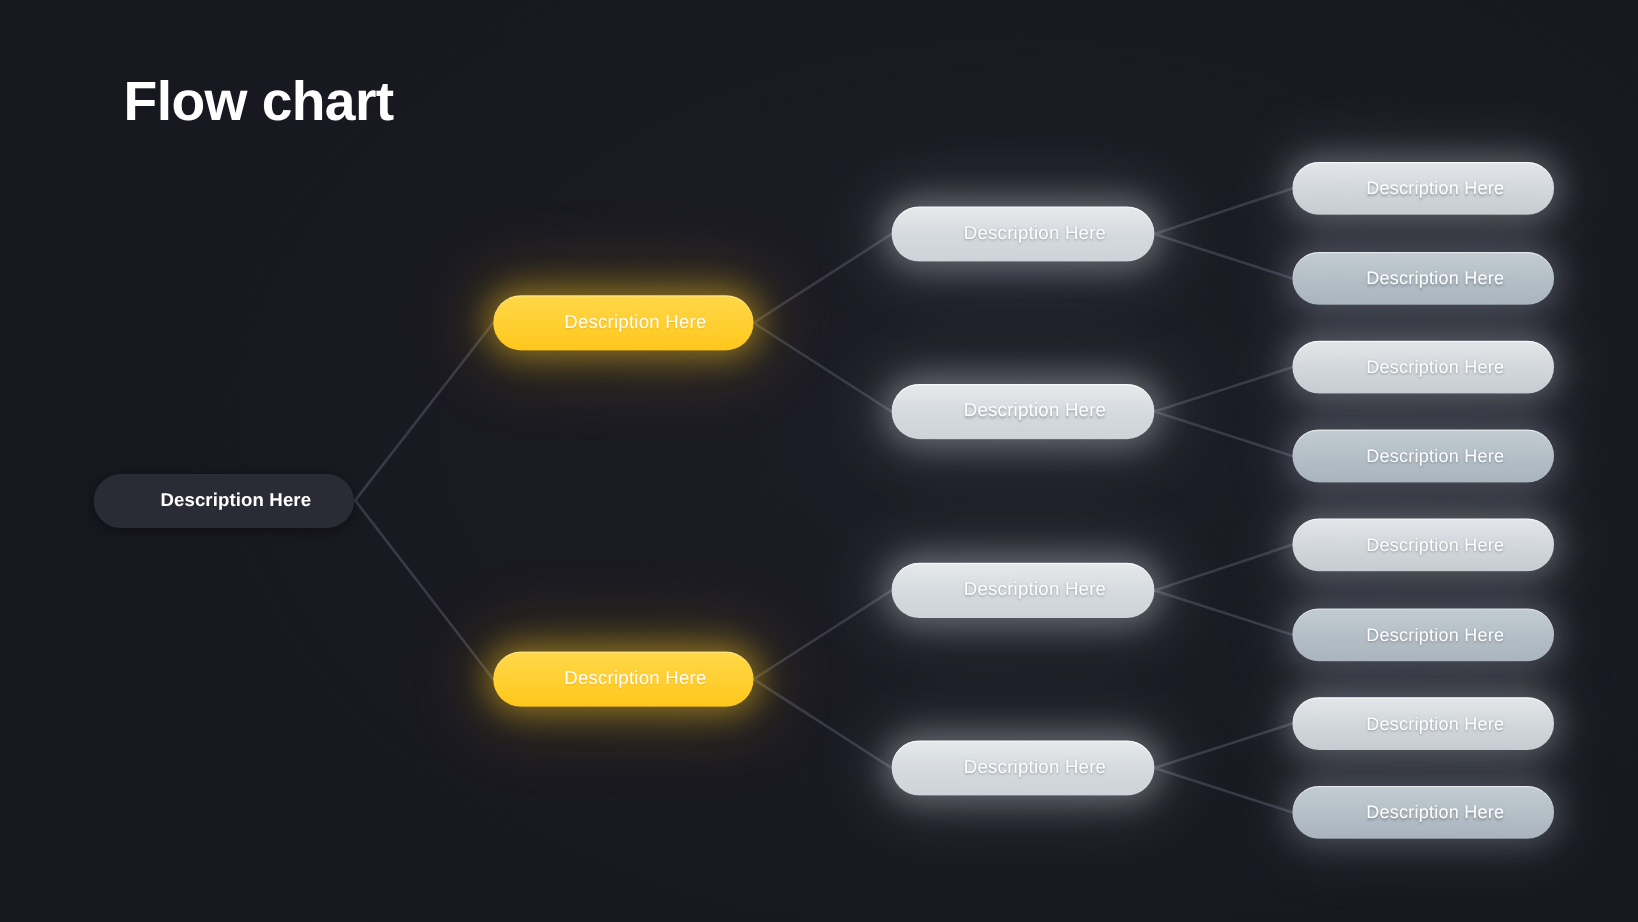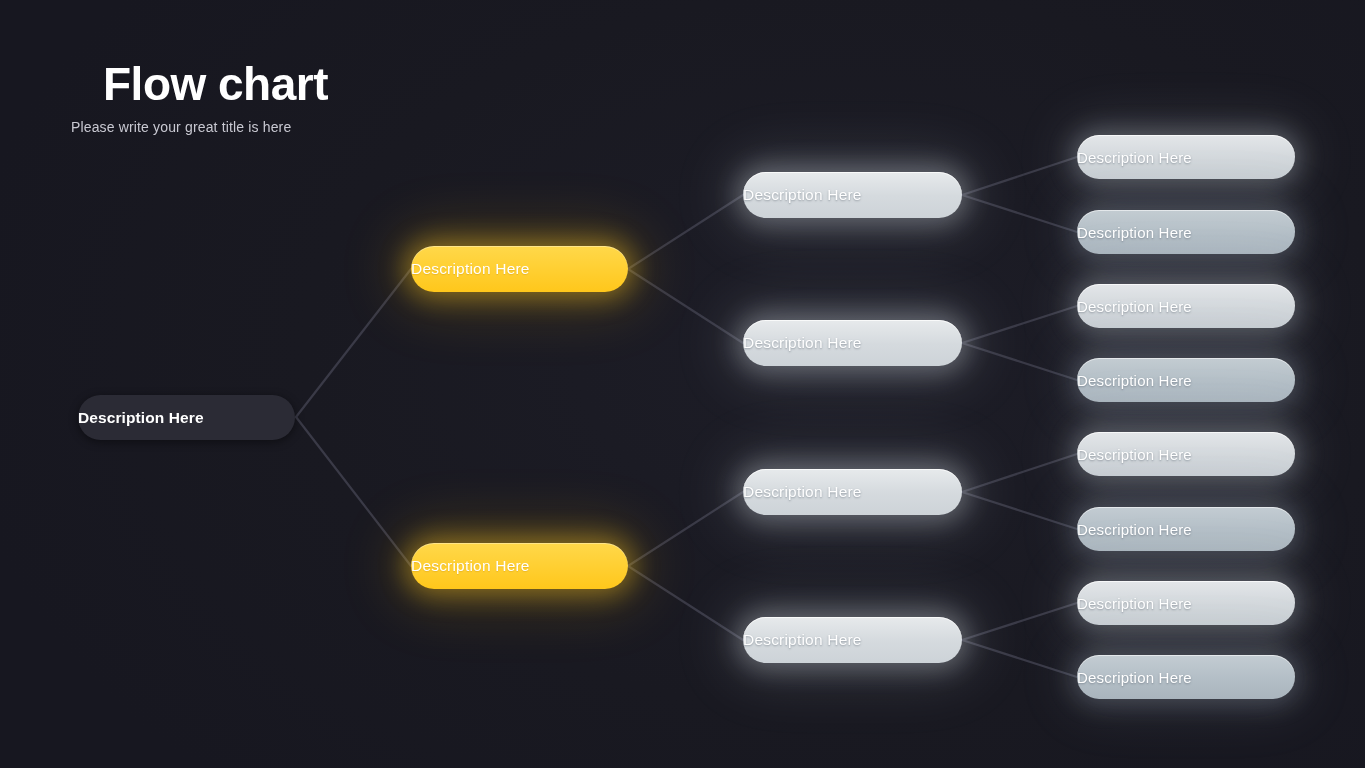--- a/index.html
+++ b/index.html
@@ -67,22 +67,23 @@
     position: absolute;
     display: flex;
     align-items: center;
     border-radius: 999px;
     white-space: nowrap;
     user-select: none;
   }
 
   .node .node-label {
     width: 100%;
-    text-align: left;
+    text-align: center;
     line-height: 1;
+    padding-left: 20px;
   }
 
   
   .node.root {
     left: 78px;
     top: 395px;
     width: 217px;
     height: 45px;
     background: #2b2b35;
     box-shadow: 0 2px 10px rgba(0,0,0,0.45);
@@ -175,21 +176,20 @@
   .node.l3-7 { top: 581px; }
   .node.l3-8 { top: 655px; }
 </style>
 </head>
 <body>
 
 <div id="slide">
 
   <div class="header">
     <div class="title">Flow chart</div>
-    <div class="subtitle">Please write your great title is here</div>
   </div>
 
   <svg id="edges" viewBox="0 0 1365 768" preserveAspectRatio="none">
     <g stroke="#3a3a47" stroke-width="2.2" fill="none" stroke-linecap="round">
 
       <line x1="296" y1="417" x2="411" y2="269"></line>
       <line x1="296" y1="417" x2="411" y2="566"></line>
 
       <line x1="628" y1="269" x2="743" y2="195"></line>
       <line x1="628" y1="269" x2="743" y2="343"></line>

